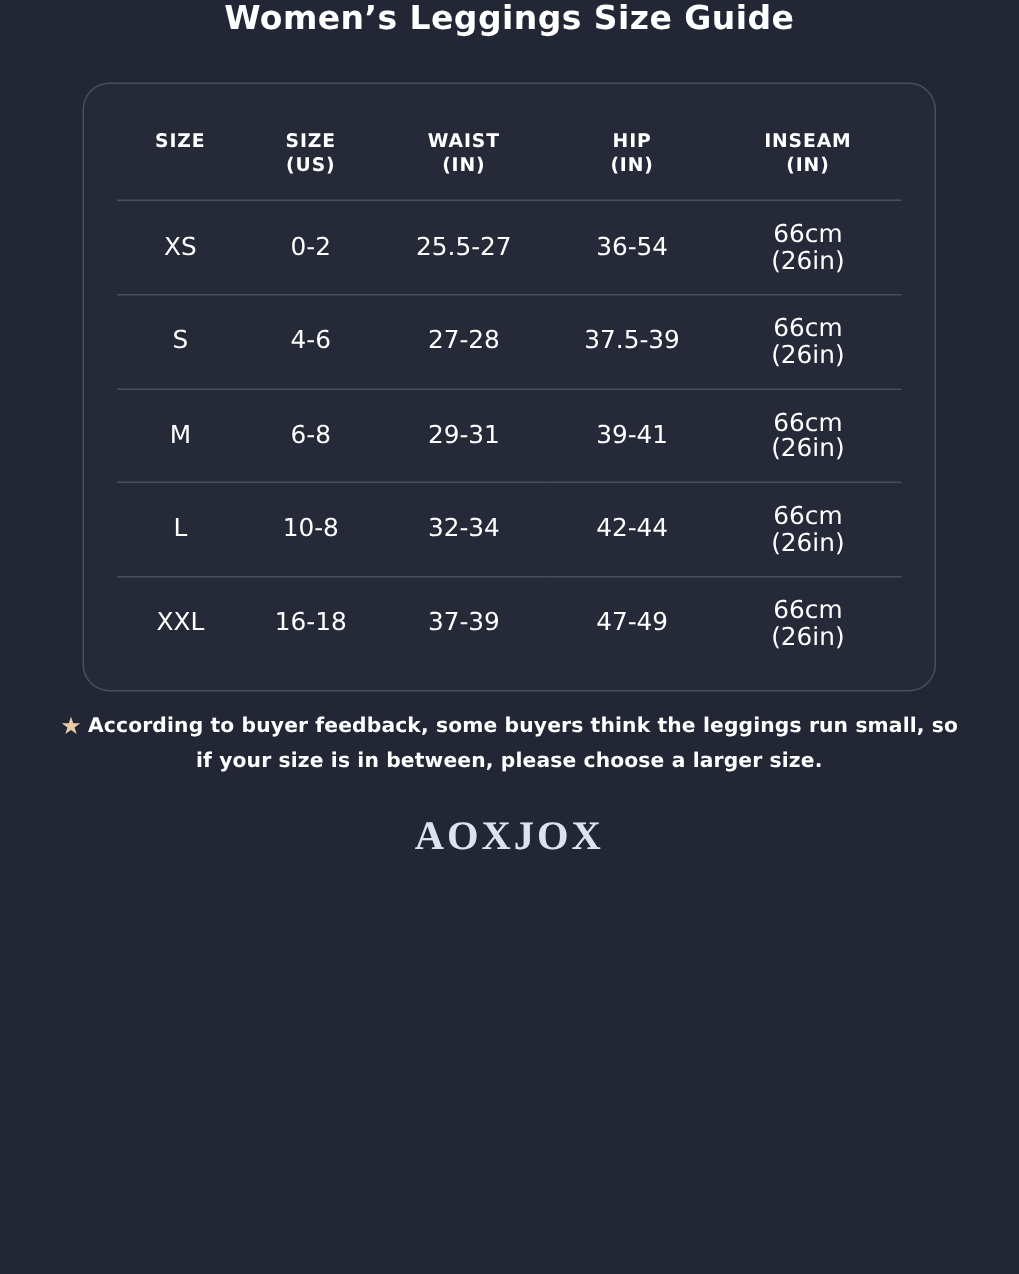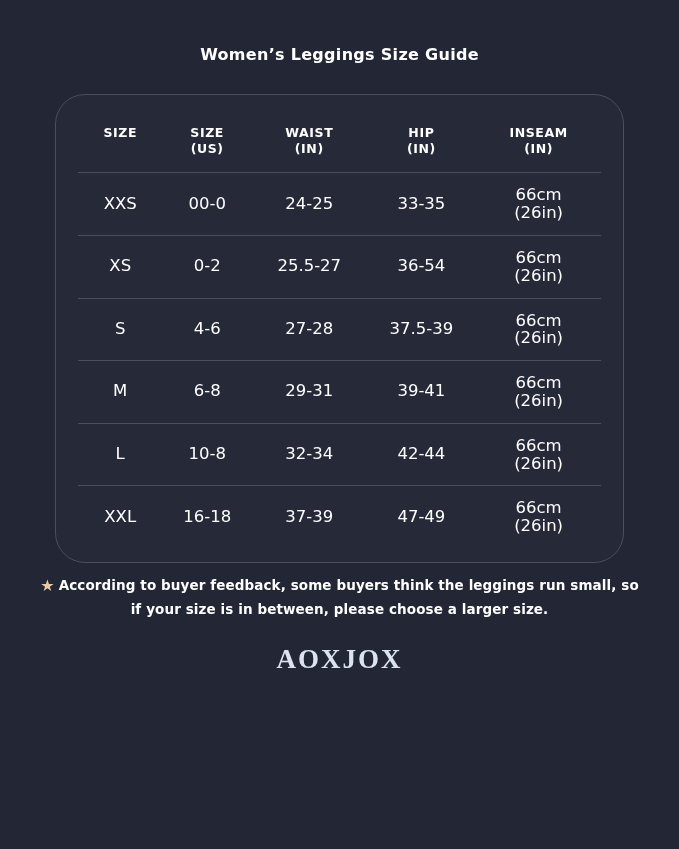--- a/index.html
+++ b/index.html
@@ -15,30 +15,29 @@
     overflow: hidden;
   }
   .page {
     position: relative;
     width: 679px;
     height: 849px;
     box-sizing: border-box;
   }
   .title {
     text-align: center;
-    font-size: 16px;
+    font-size: 22px;
     font-weight: bold;
     letter-spacing: 0.3px;
     color: #ffffff;
-    padding-top: 45px;
   }
   .table-card {
     margin: 30px 55px 0 55px;
     border: 1px solid #4a4e5e;
-    border-radius: 30px;
+    border-radius: 18px;
     background: #262938;
     padding: 18px 22px 14px 22px;
     box-sizing: border-box;
   }
   table {
     width: 100%;
     border-collapse: collapse;
     table-layout: fixed;
   }
   thead th {
@@ -129,30 +128,20 @@
             <div>(IN)</div>
           </th>
           <th class="col-inseam">
             <div>INSEAM</div>
             <div>(IN)</div>
           </th>
         </tr>
       </thead>
       <tbody>
         <tr>
-          <td>XXS</td>
-          <td>00-0</td>
-          <td>24-25</td>
-          <td>33-35</td>
-          <td class="inseam-cell">
-            <div>66cm</div>
-            <div>(26in)</div>
-          </td>
-        </tr>
-        <tr>
           <td>XS</td>
           <td>0-2</td>
           <td>25.5-27</td>
           <td>36-54</td>
           <td class="inseam-cell">
             <div>66cm</div>
             <div>(26in)</div>
           </td>
         </tr>
         <tr>

